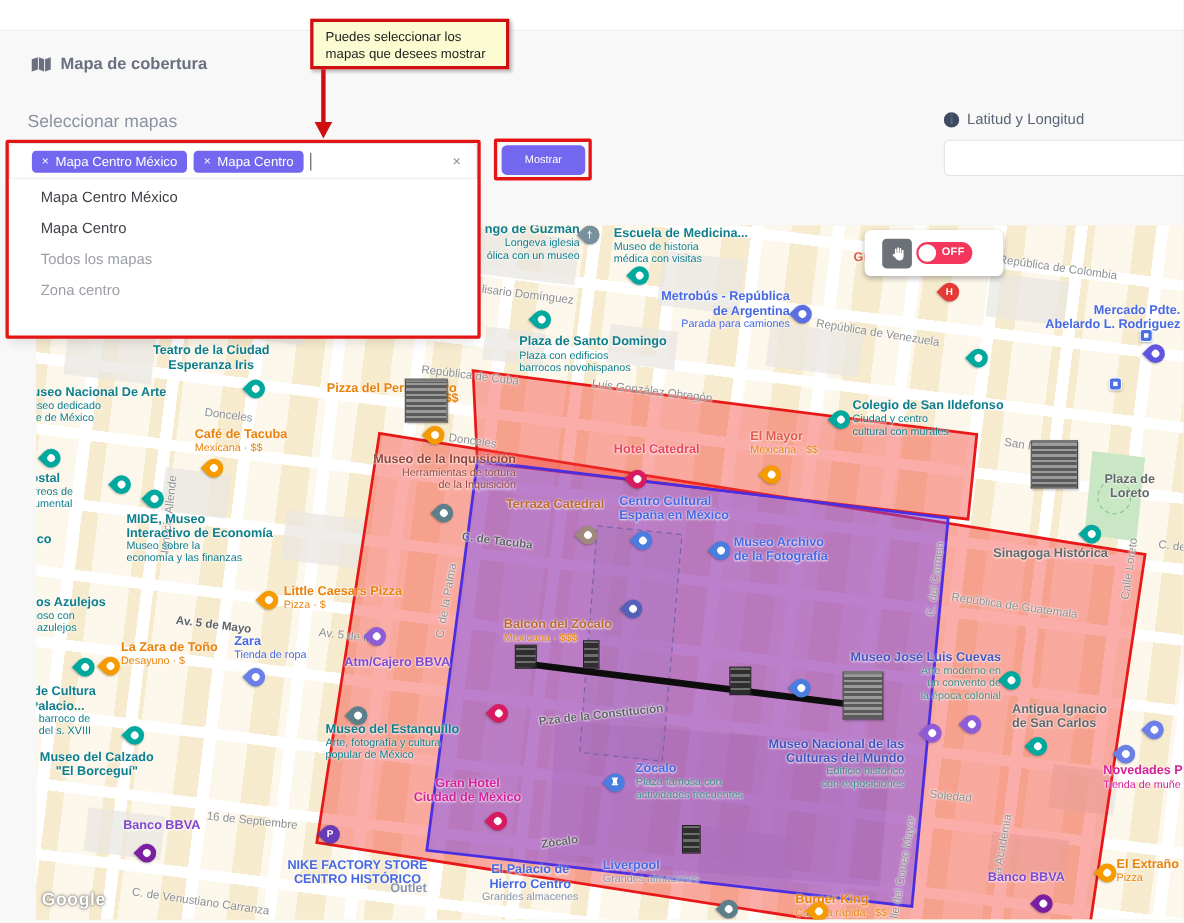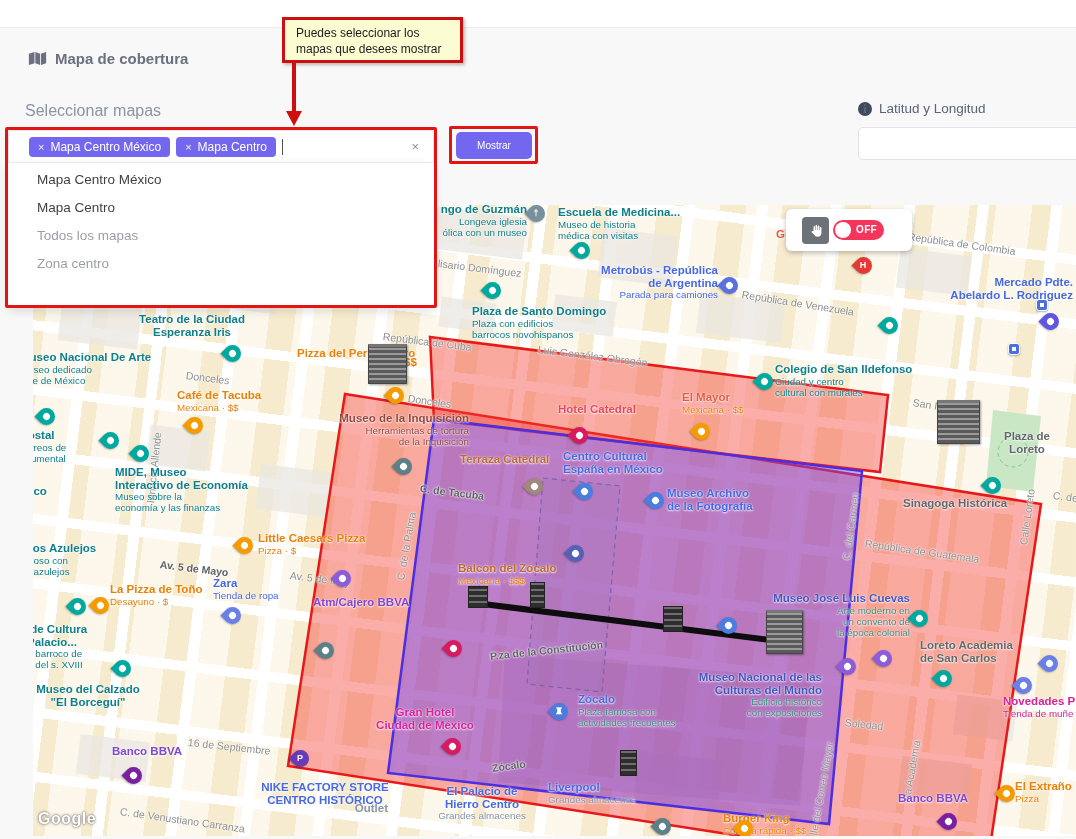--- a/index.html
+++ b/index.html
@@ -426,21 +426,21 @@
     <div class="poi" style="left: -13px; top: 337px;">
       <span class="t c-teal">e los Azulejos</span>
       <span class="s c-teal">amoso con</span>
       <span class="s c-teal">de azulejos</span>
     </div>
     <div class="poi" style="left: 180px; top: 372px;">
       <span class="t c-blue">Zara</span>
       <span class="s c-blue">Tienda de ropa</span>
     </div>
     <div class="poi" style="left: 77px; top: 378px;">
-      <span class="t c-orange">La Pizza de Toño</span>
+      <span class="t c-orange">La Zara de Toño</span>
       <span class="s c-orange">Desayuno · $</span>
     </div>
     <div class="poi" style="left: 280px; top: 391px;">
       <span class="t c-purple">Atm/Cajero BBVA</span>
     </div>
     <div class="poi" style="left: 425px; top: 357px;">
       <span class="t c-brown">Balcón del Zócalo</span>
       <span class="s c-orange">Mexicana · $$$</span>
     </div>
     <div class="poi ar" style="left: 877px; top: 387px; transform: translateX(-100%);">
@@ -448,22 +448,27 @@
       <span class="s c-tealsub">Arte moderno en</span>
       <span class="s c-tealsub">un convento de</span>
       <span class="s c-tealsub">la época colonial</span>
     </div>
     <div class="poi" style="left: -13px; top: 418px;">
       <span class="t c-teal">o de Cultura</span>
       <span class="t c-teal">-  Palacio...</span>
       <span class="s c-teal">cio barroco de</span>
       <span class="s c-teal">les del s. XVIII</span>
     </div>
+    <div class="poi" style="left: 263px; top: 452px;">
+      <span class="t c-teal">Museo del Estanquillo</span>
+      <span class="s c-teal">Arte, fotografía y cultura</span>
+      <span class="s c-teal">popular de México</span>
+    </div>
     <div class="poi" style="left: 887px; top: 434px;">
-      <span class="t c-gray">Loreto Academia</span>
+      <span class="t c-gray">Antigua Ignacio</span>
       <span class="t c-gray">de San Carlos</span>
     </div>
     <div class="poi ar" style="left: 789px; top: 466px; transform: translateX(-100%);">
       <span class="t c-indigo">Museo Nacional de las</span>
       <span class="t c-indigo">Culturas del Mundo</span>
       <span class="s c-tealsub">Edificio histórico</span>
       <span class="s c-tealsub">con exposiciones</span>
     </div>
     <div class="poi" style="left: 970px; top: 490px;">
       <span class="t c-magenta">Novedades P</span>

